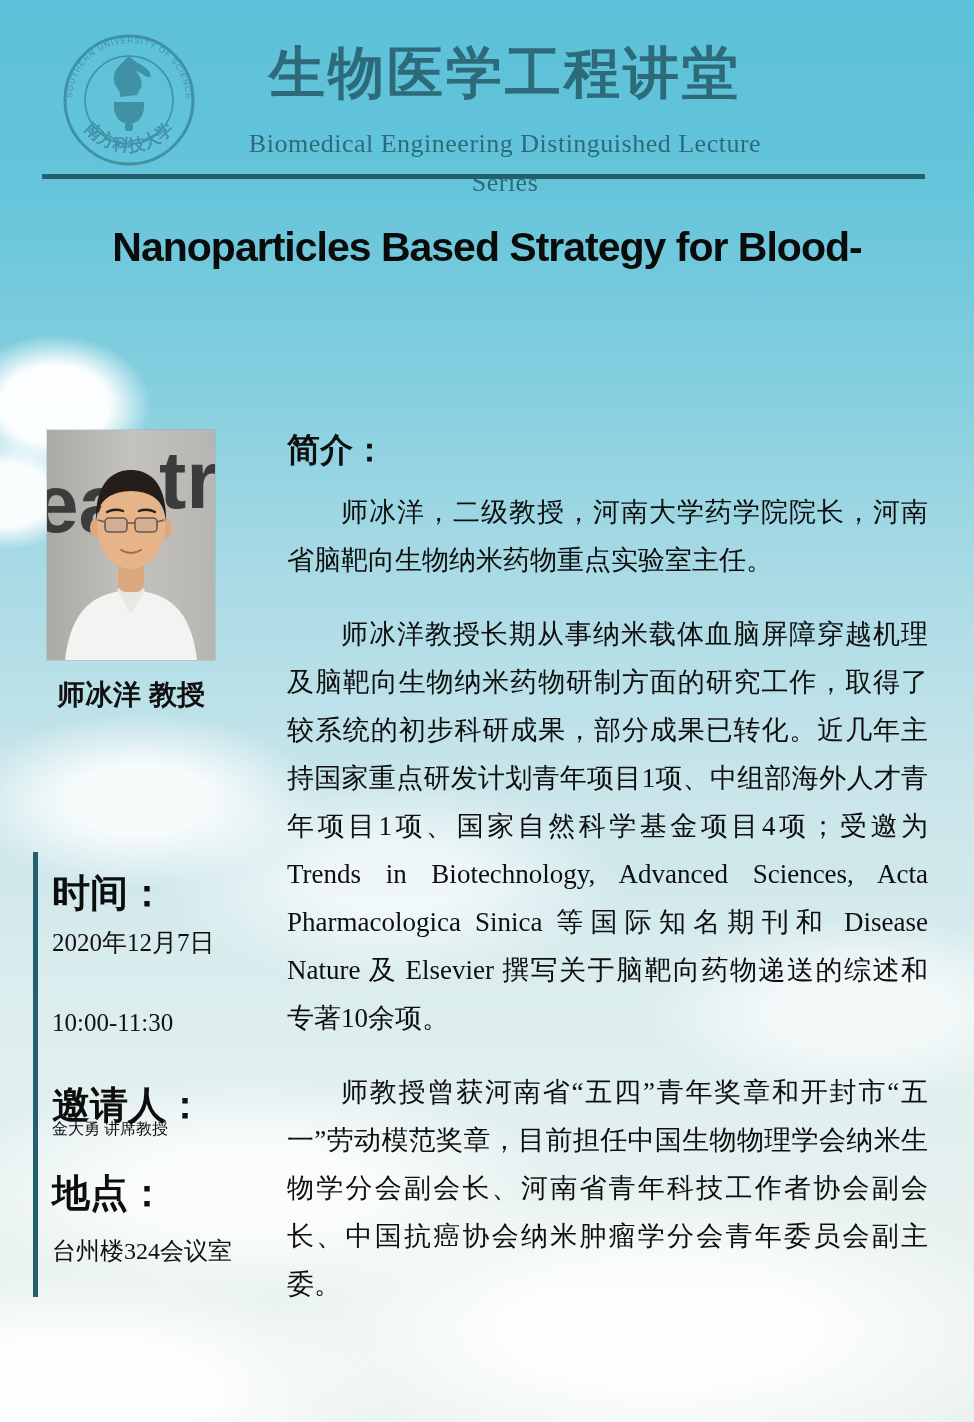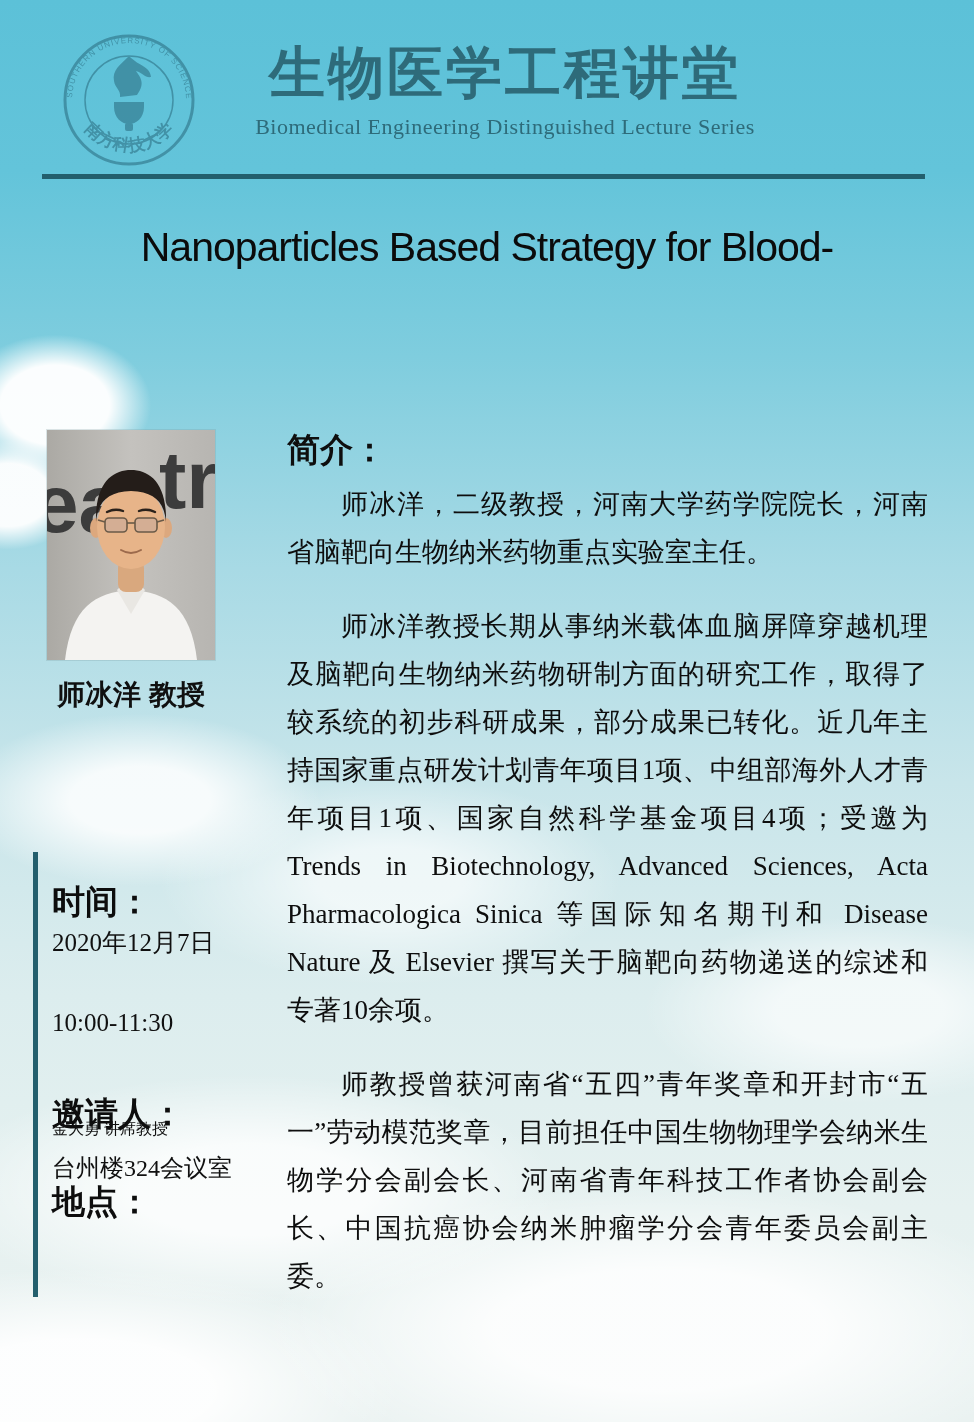--- a/index.html
+++ b/index.html
@@ -19,51 +19,51 @@
       radial-gradient(ellipse 300px 130px at 860px 1010px, rgba(255,255,255,.65) 28%, rgba(255,255,255,0) 72%),
       radial-gradient(ellipse 430px 160px at 250px 1190px, rgba(255,255,255,.8) 28%, rgba(255,255,255,0) 72%),
       radial-gradient(ellipse 520px 190px at 660px 1330px, rgba(255,255,255,.85) 32%, rgba(255,255,255,0) 76%),
       radial-gradient(ellipse 420px 160px at 80px 1390px, rgba(255,255,255,.9) 32%, rgba(255,255,255,0) 76%),
       linear-gradient(180deg,#5cc1d8 0%,#63c4da 12%,#7fcdde 25%,#a8dae5 40%,#c8e5ea 55%,#dcedee 70%,#e6f1f0 85%,#eaf2f1 100%);
   }
   
   .logo{position:absolute;left:52px;top:26px;width:154px;height:144px;opacity:.62;}
   .header-center{position:absolute;left:222px;top:42px;width:566px;text-align:center;color:#2e6b7a;}
   .title-cn{font-size:56px;font-weight:bold;letter-spacing:3px;line-height:62px;}
-  .subtitle-en{font-size:22px;line-height:30px;margin-top:8px;letter-spacing:.5px;}
+  .subtitle-en{font-size:26px;line-height:39px;margin-top:20px;letter-spacing:.5px;}
   .issue{position:absolute;left:793px;top:74px;width:160px;font-size:36px;font-weight:bold;color:#27606e;}
   .rule{position:absolute;left:42px;top:174px;width:883px;height:5px;background:#235f6d;}
   
   .main-title{
     position:absolute;left:70px;top:220px;width:834px;
     text-align:center;color:#0b0b0b;
     font-family:"Liberation Sans","DejaVu Sans",sans-serif;
-    font-weight:normal;font-size:41px;line-height:54px;letter-spacing:-1px;
+    font-weight:bold;font-size:41px;line-height:54px;letter-spacing:-1px;
   }
   
   .photo{position:absolute;left:47px;top:430px;width:168px;height:230px;box-shadow:0 0 0 1px rgba(120,150,155,.25);}
   .speaker-name{
     position:absolute;left:30px;top:676px;width:202px;text-align:center;
     font-family:"Liberation Sans","DejaVu Sans",sans-serif;
     font-weight:bold;font-size:28px;color:#101010;
   }
   
   .info-bar{position:absolute;left:33px;top:852px;width:5px;height:445px;background:#235f6d;}
-  .info-label{position:absolute;left:52px;font-size:33px;font-weight:bold;color:#0d0d0d;margin-top:12px;}
+  .info-label{position:absolute;left:52px;font-size:38px;font-weight:bold;color:#0d0d0d;}
   .info-value{position:absolute;left:52px;font-size:25px;color:#101010;}
   .t-label{top:868px;}
   .t-date{top:926px;}
   .t-range{top:961px;margin-top:48px;}
   .i-label{top:1080px;font-family:Liberation Mono, monospace;}
   .i-value{top:1086px;font-size:16px;margin-top:33px;}
   .l-label{top:1168px;}
-  .l-value{top:1152px;font-size:24px;}
+  .l-value{top:1235px;font-size:24px;}
   
   .intro{position:absolute;left:287px;top:428px;width:646px;color:#0e0e0e;}
-  .intro-label{font-size:33px;font-weight:bold;line-height:44px;margin:0 0 8px 0;}
+  .intro-label{font-size:33px;font-weight:bold;line-height:44px;margin:0 0 16px 0;}
   .intro p{
     margin:0 5px 26px 0;
     font-size:27px;line-height:48px;
     text-align:justify;text-indent:2em;
   }
 </style>
 </head>
 <body>
 
 <div class="poster">

